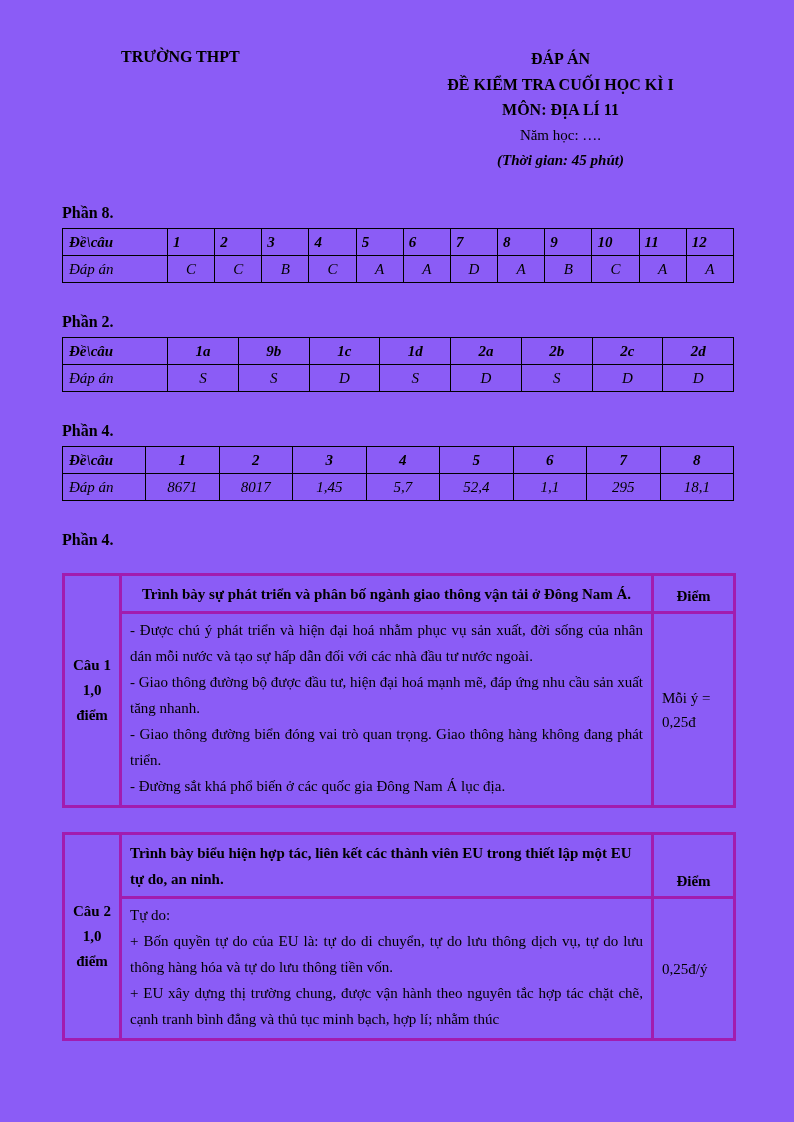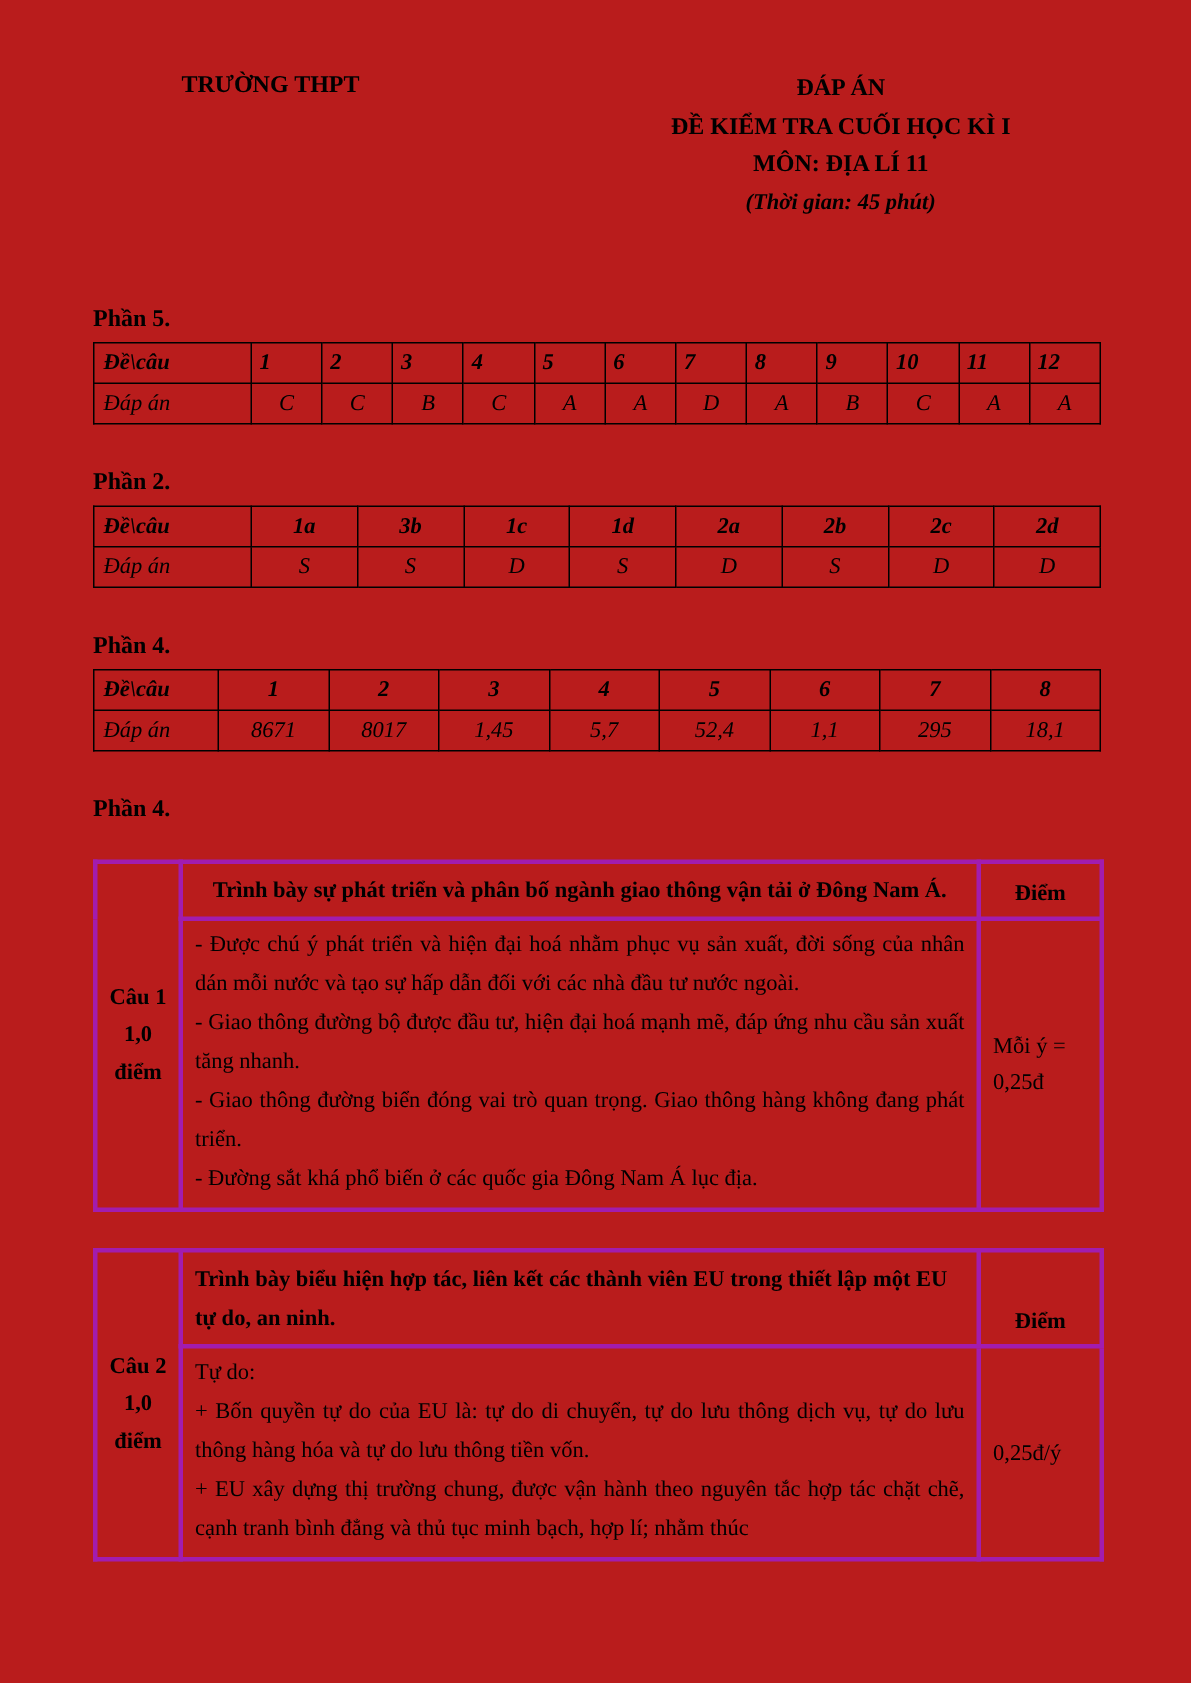--- a/index.html
+++ b/index.html
@@ -1,18 +1,18 @@
 <!DOCTYPE html>
 <html><head>
 <meta charset="utf-8">
 <style>
   * { margin:0; padding:0; box-sizing:border-box; }
   html,body { background:#e8e8e8; }
   .page {
-    width:794px; height:1122px; margin:0 auto; background:#b91c1c;
+    width:794px; height:1122px; margin:0 auto; background:#8b5cf6;
     font-family:"Liberation Serif", serif; color:#000;
     font-size:15px; padding:46px 61px 0 62px; overflow:hidden; position:relative;
   }
   .bold { font-weight:bold; }
 
   
   .doc-header { display:flex; justify-content:space-between; align-items:flex-start; height:128px; }
   .school-name { font-weight:bold; font-size:16px; padding-left:59px; padding-top:2px; }
   .title-block { width:345px; text-align:center; line-height:25.5px; }
   .title-line { font-size:16px; font-weight:bold; }
@@ -46,25 +46,26 @@
 <body>
 
 <div class="page">
 
   <div class="doc-header">
     <div class="school-name">TRƯỜNG THPT</div>
     <div class="title-block">
       <div class="title-line">ĐÁP ÁN</div>
       <div class="title-line">ĐỀ KIỂM TRA CUỐI HỌC KÌ I</div>
       <div class="title-line">MÔN: ĐỊA LÍ 11</div>
+      <div class="year-line">Năm học: ….</div>
       <div class="time-line">(Thời gian: 45 phút)</div>
     </div>
   </div>
 
-  <div class="section-label">Phần 5.</div>
+  <div class="section-label">Phần 8.</div>
   <table class="ans-table">
     <colgroup>
       <col style="width:105px">
       <col span="12" style="width:47.16px">
     </colgroup>
     <tbody>
         <tr>
       <td class="lbl bold">Đề\câu</td>
       <td class="q-left">1</td>
       <td class="q-left">2</td>
@@ -100,21 +101,21 @@
   <div class="section-label">Phần 2.</div>
   <table class="ans-table">
     <colgroup>
       <col style="width:105px">
       <col span="8" style="width:70.75px">
     </colgroup>
     <tbody>
         <tr>
       <td class="lbl bold">Đề\câu</td>
       <td class="q-center">1a</td>
-      <td class="q-center">3b</td>
+      <td class="q-center">9b</td>
       <td class="q-center">1c</td>
       <td class="q-center">1d</td>
       <td class="q-center">2a</td>
       <td class="q-center">2b</td>
       <td class="q-center">2c</td>
       <td class="q-center">2d</td>
     </tr>
     <tr>
       <td class="lbl">Đáp án</td>
       <td class="ans">S</td>

